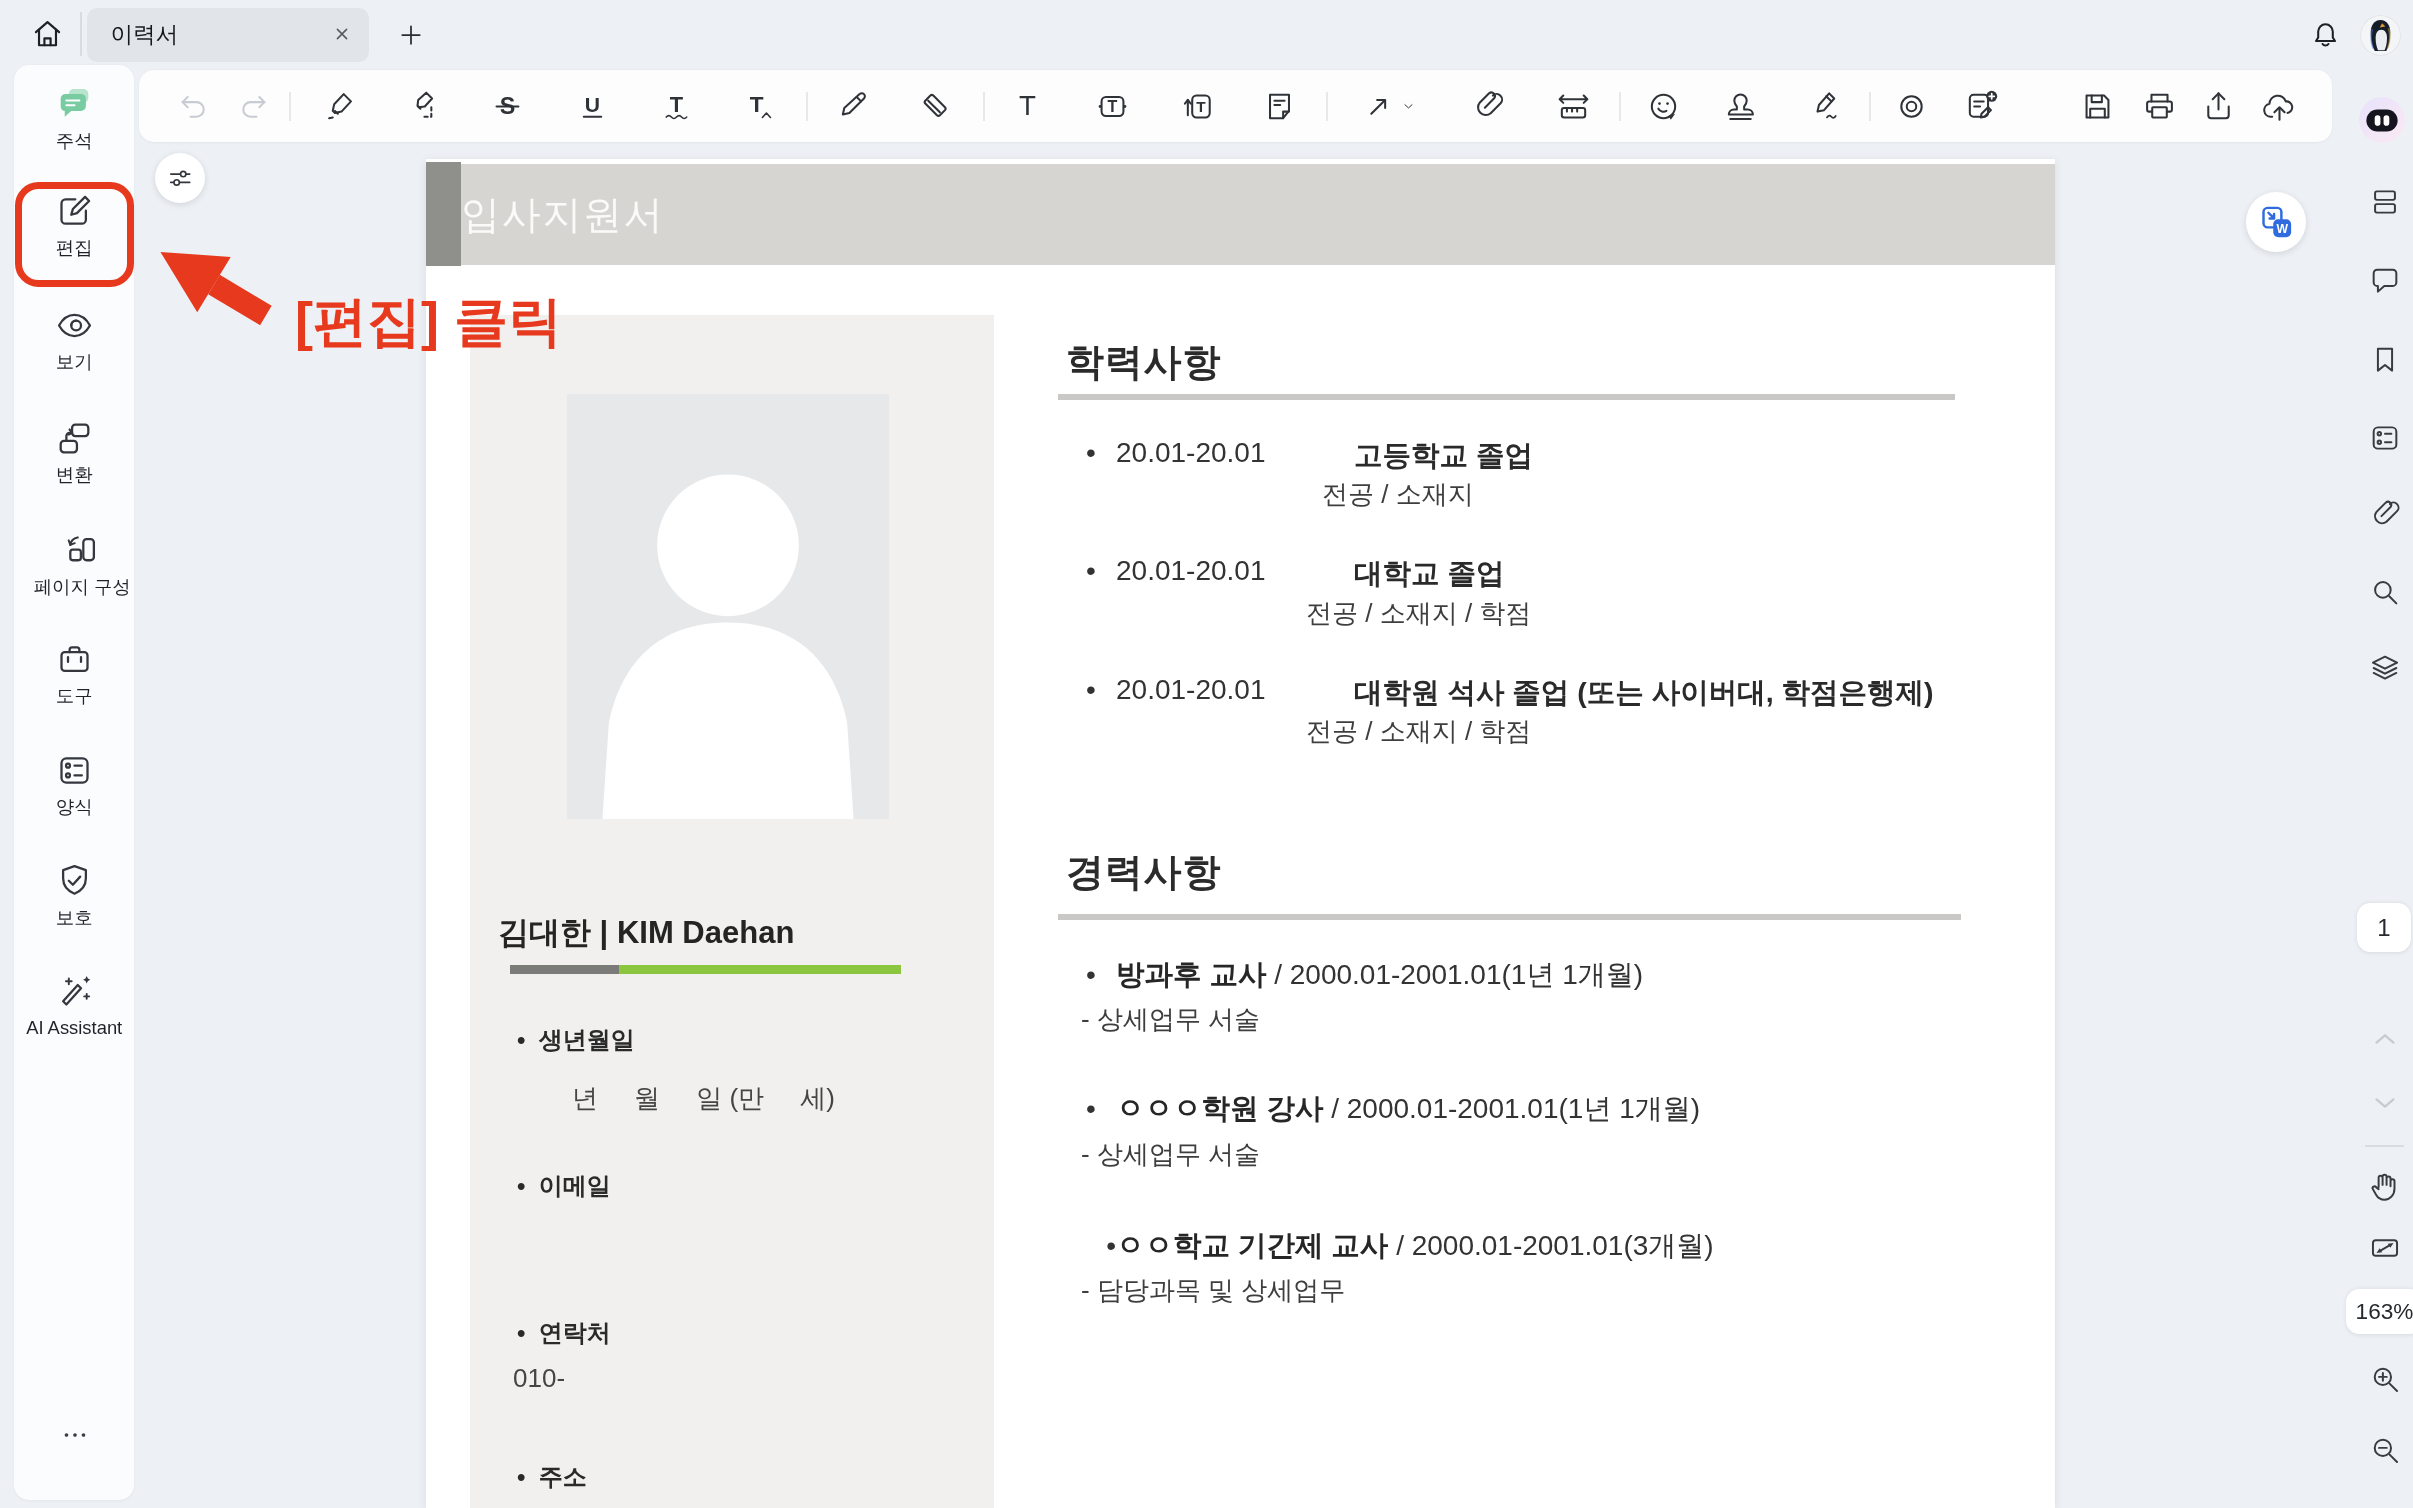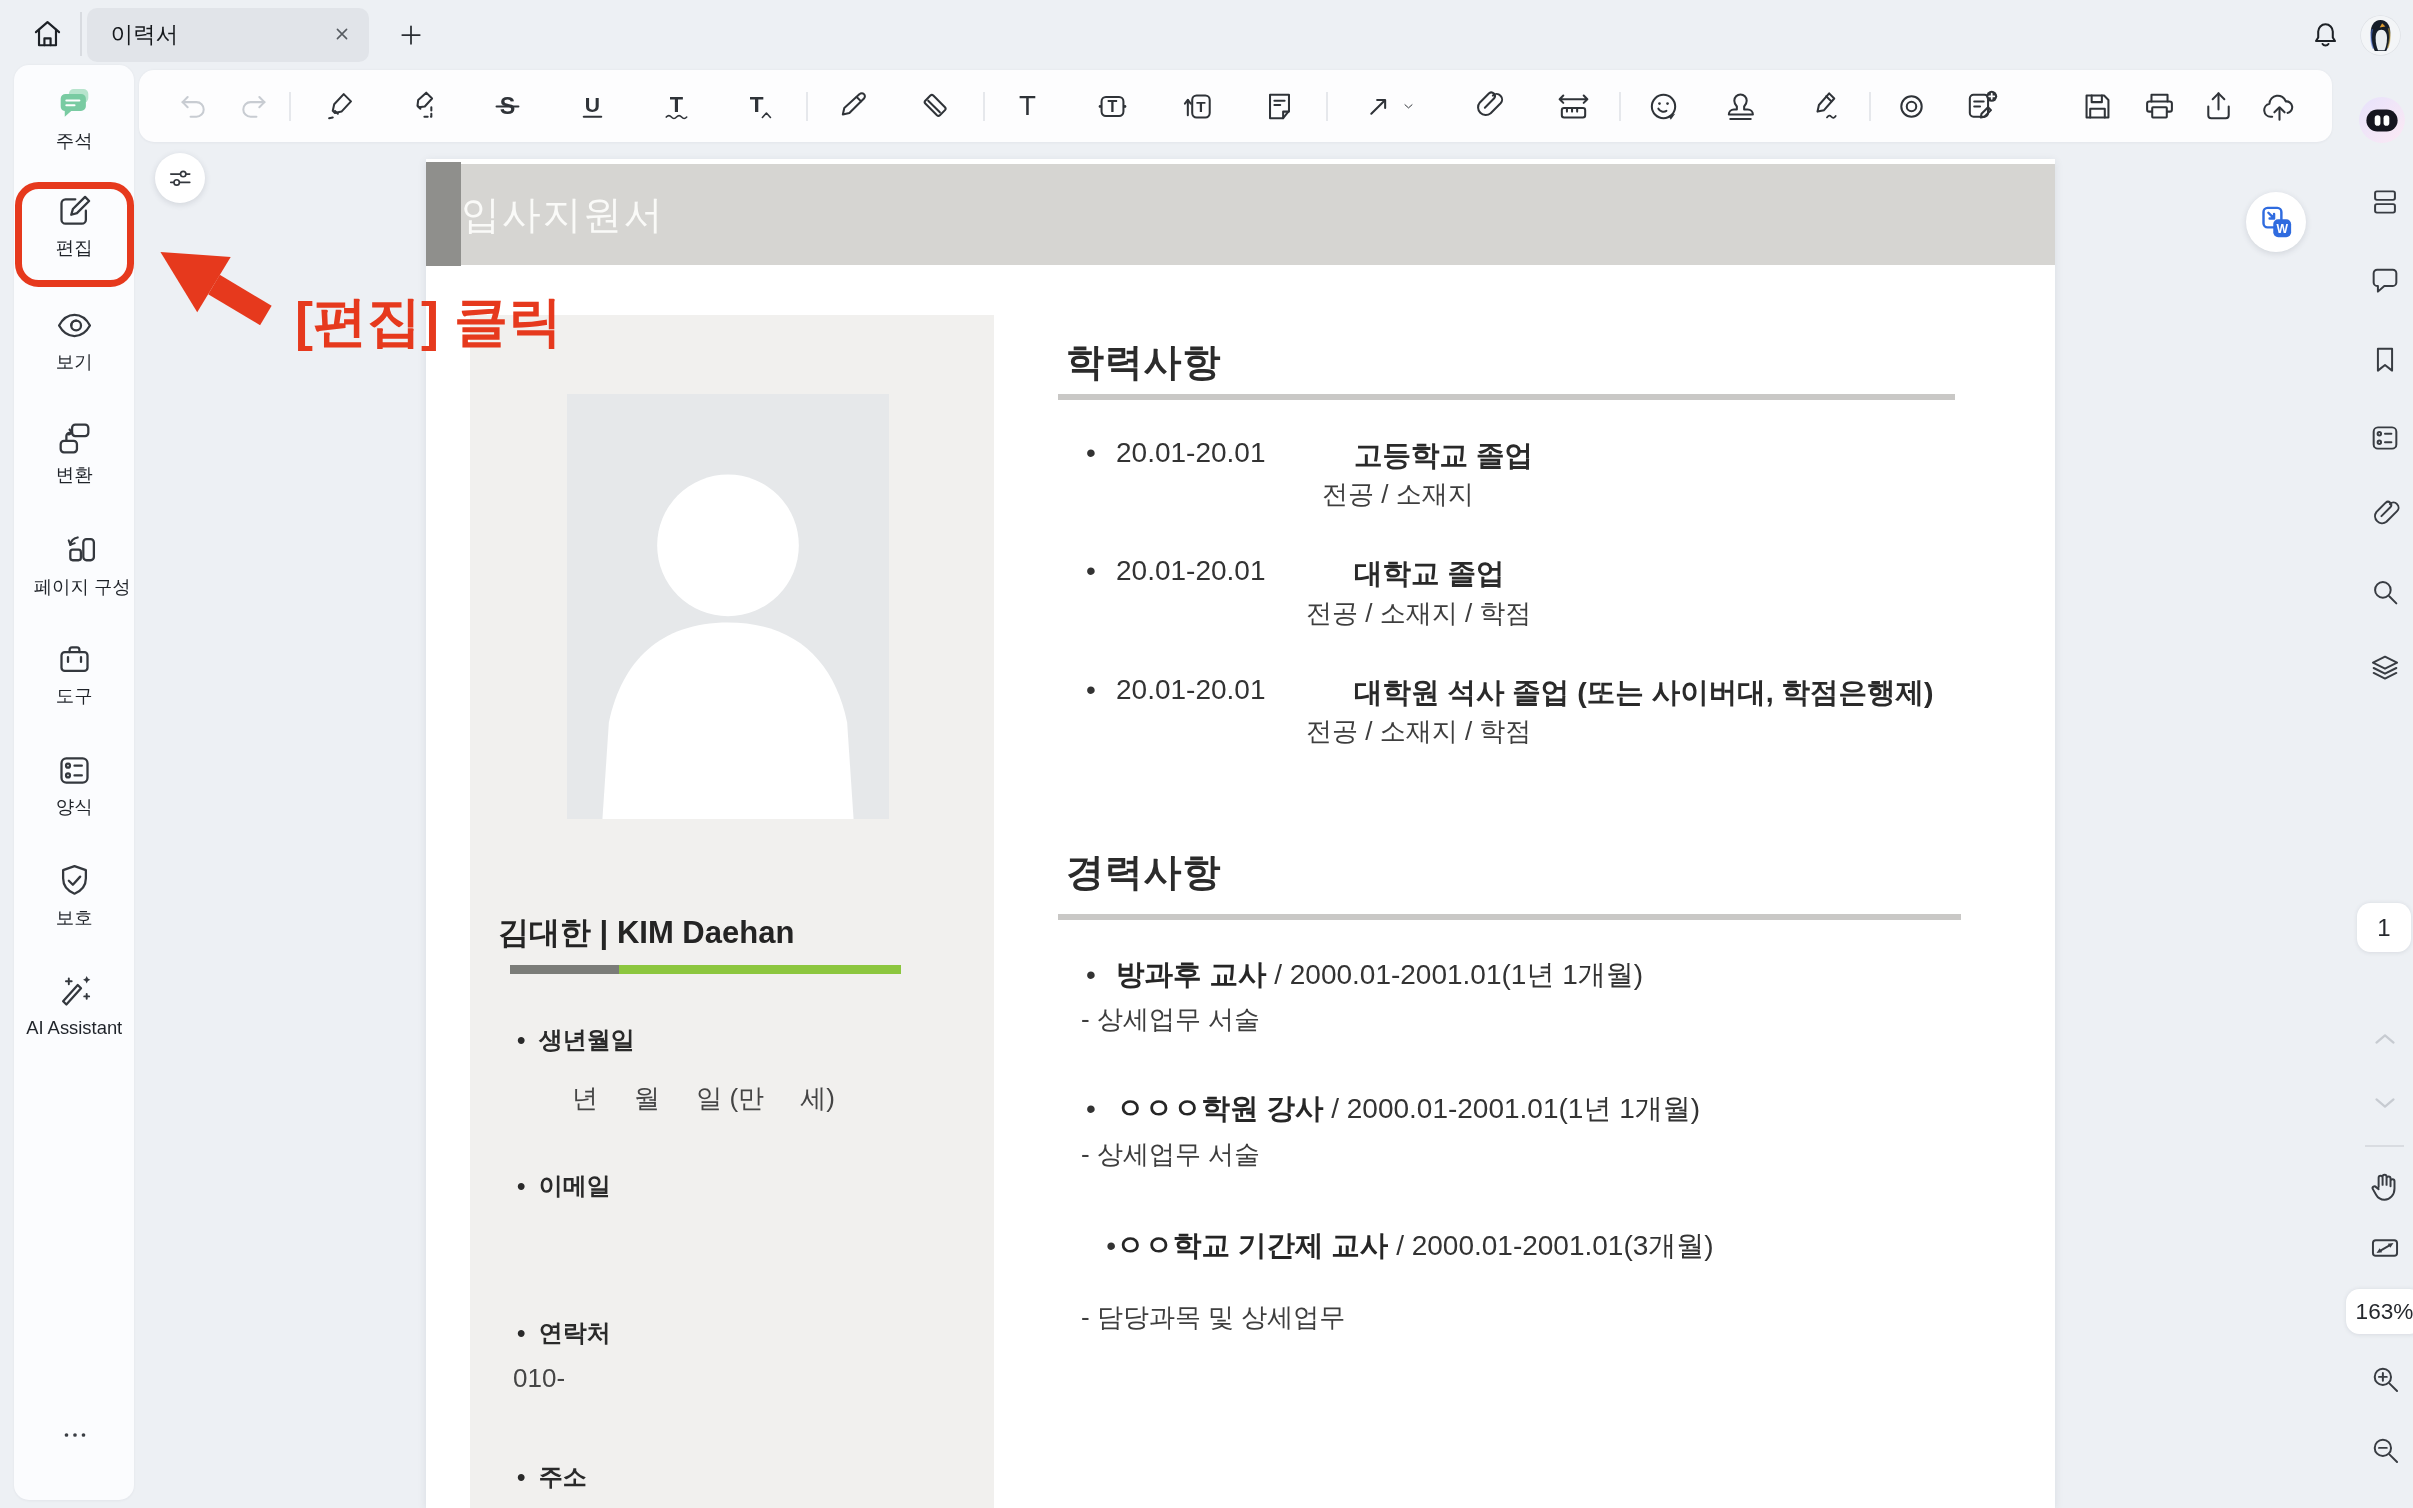--- a/index.html
+++ b/index.html
@@ -452,21 +452,21 @@
     </div>
 
   <div class="sec-title" style="left:640px;top:688px">경력사항</div>
   <div class="sec-divider" style="left:632px;top:755px;width:903px"></div>
   <div id="career-entries">
       <div class="car-main" style="top: 797px;"><span class="dot">•</span><span class="job">방과후 교사</span> <span class="per">/ 2000.01-2001.01(1년 1개월)</span></div>
       <div class="car-sub" style="top: 843px;">- 상세업무 서술</div>
       <div class="car-main" style="top: 931px;"><span class="dot">•</span><span class="job">ㅇㅇㅇ학원 강사</span> <span class="per">/ 2000.01-2001.01(1년 1개월)</span></div>
       <div class="car-sub" style="top: 978px;">- 상세업무 서술</div>
       <div class="car-main" style="top: 1068px; text-align: right;"><span class="dot">•</span><span class="job">ㅇㅇ학교 기간제 교사</span> <span class="per">/ 2000.01-2001.01(3개월)</span></div>
-      <div class="car-sub" style="top: 1141px; text-align: right;">- 담당과목 및 상세업무</div>
+      <div class="car-sub" style="top: 1114px; text-align: right;">- 담당과목 및 상세업무</div>
     </div>
 </div>
 
 <div class="float-circle slider-btn">
   <svg class="ic" style="width:28.5px;height:28.5px" viewBox="0 0 48 48">
       <path d="M8 17h32M8 31h32"></path>
       <circle cx="29" cy="17" r="4.5" fill="#fff"></circle>
       <circle cx="18" cy="31" r="4.5" fill="#fff"></circle>
     </svg>
 </div>

